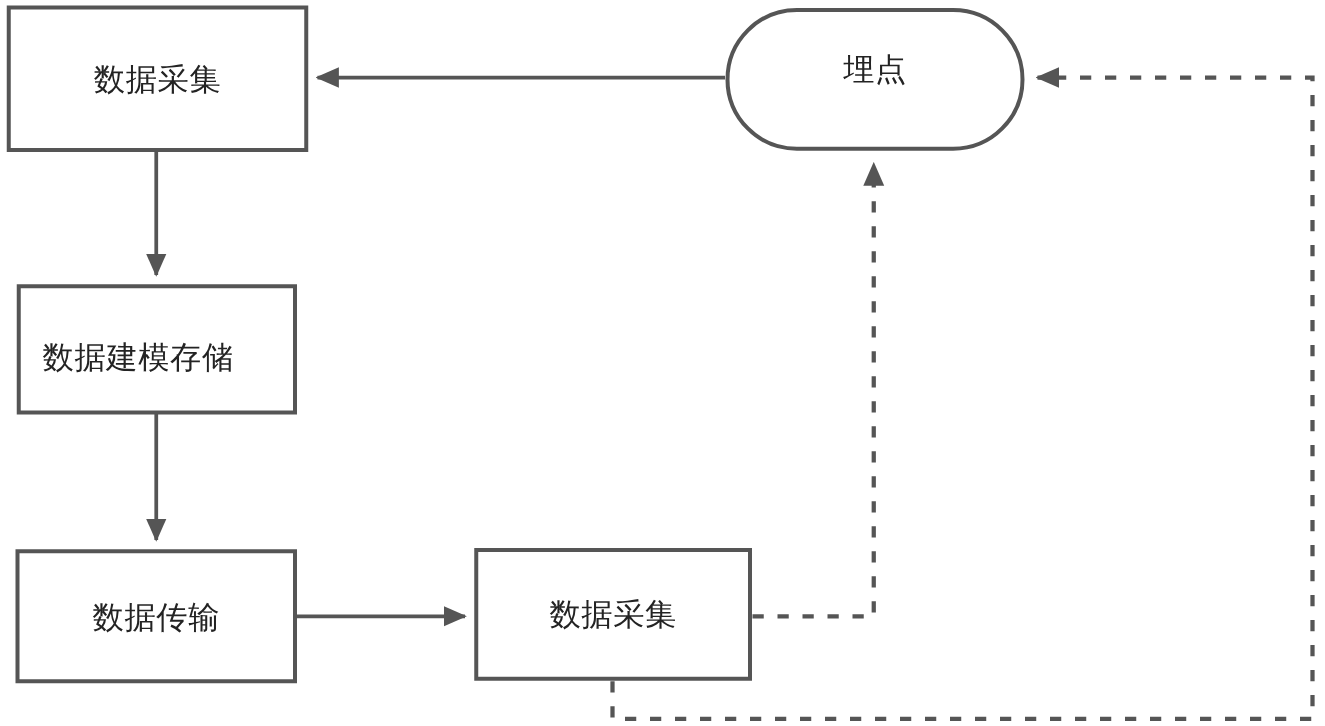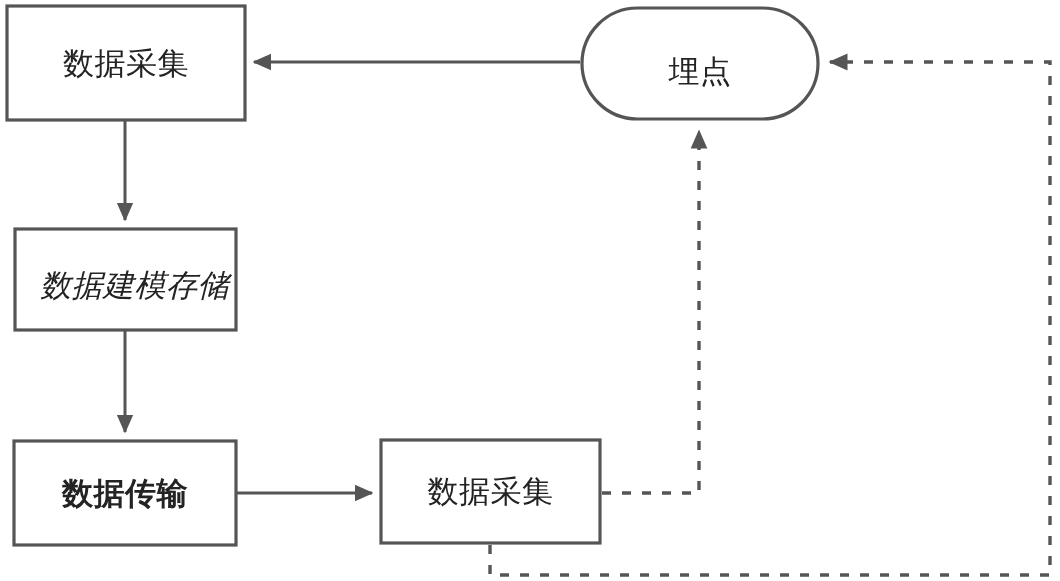--- a/index.html
+++ b/index.html
@@ -25,21 +25,21 @@
     left: 0;
     width: 1060px;
     height: 581px;
   }
   .node-label {
     position: absolute;
     display: flex;
     align-items: center;
     justify-content: center;
     color: #232323;
-    font-size: 31px;
+    font-size: 25px;
     font-family: "DejaVu Sans", "Liberation Sans", sans-serif;
     line-height: 1;
     letter-spacing: 0.5px;
     white-space: nowrap;
     pointer-events: none;
     border-radius: 18px;
   }
 </style>
 </head>
 <body>
@@ -74,21 +74,21 @@
 
     <path d="M 237 493 L 372 493" fill="none" stroke="#555555" stroke-width="3" marker-end="url(#arrow-solid)"></path>
 
     <path d="M 602 493 L 699 493 L 699 131" fill="none" stroke="#555555" stroke-width="3.4" stroke-dasharray="9 11" stroke-linecap="butt" marker-end="url(#arrow-dashed)"></path>
 
     <path d="M 490 545 L 490 575 L 1050 575 L 1050 62 L 830 62" fill="none" stroke="#555555" stroke-width="3.4" stroke-dasharray="9 11" stroke-linecap="butt" marker-end="url(#arrow-dashed)"></path>
   </svg>
 
   <div class="node-label" style="left:7px; top:6px; width:238px; height:114px;">数据采集</div>
 
-  <div class="node-label" style="left:24px; top:229px; width:221px; height:113px;font-style:italic;">数据建模存储</div>
+  <div class="node-label" style="left:0; top:229px; width:221px; height:113px;">数据建模存储</div>
 
-  <div class="node-label" style="left:14px; top:441px; width:222px; height:104px;font-weight:bold;">数据传输</div>
+  <div class="node-label" style="left:14px; top:441px; width:222px; height:104px;">数据传输</div>
 
   <div class="node-label" style="left:381px; top:440px; width:219px; height:103px;">数据采集</div>
 
-  <div class="node-label" style="left:582px; top:16px; width:236px; height:111px;">埋点</div>
+  <div class="node-label" style="left:582px; top:0; width:236px; height:111px;">埋点</div>
 
 </div>
 
 </body></html>

